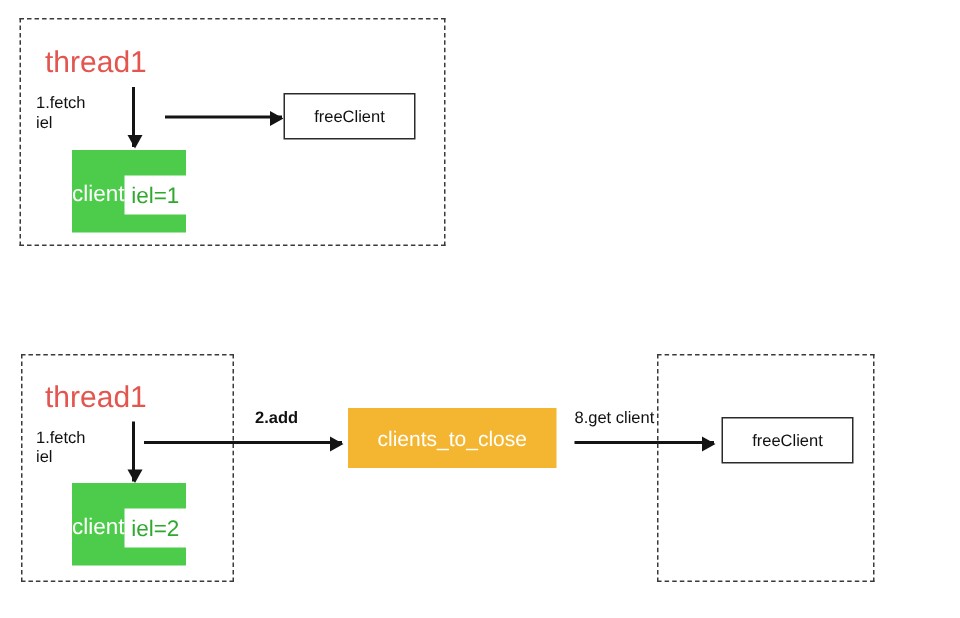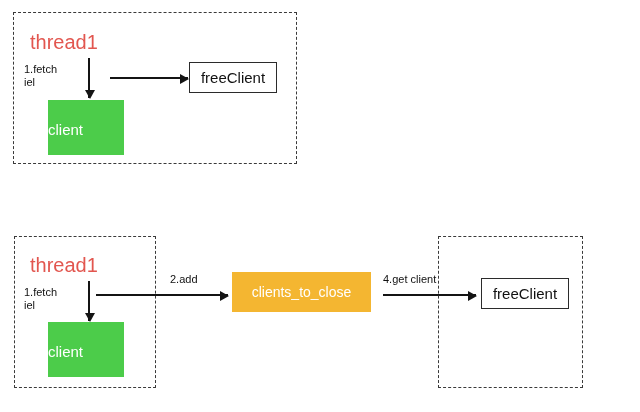--- a/index.html
+++ b/index.html
@@ -36,21 +36,21 @@
 
   
   .plain-box {
     position: absolute;
     border: 1.5px solid #2b2b2b;
     background: #ffffff;
     box-sizing: border-box;
     display: flex;
     align-items: center;
     justify-content: center;
-    font-size: 15px;
+    font-size: 11px;
     color: #111111;
     white-space: nowrap;
   }
 
   
   .client-box {
     position: absolute;
     background: #4ccc4a;
     box-sizing: border-box;
     display: flex;
@@ -150,46 +150,48 @@
   <div class="arrow-v" style="left:88px; top:58px; height:40px;"></div>
 
   <div class="arrow-h" style="left:110px; top:77px; width:78px;"></div>
 
   <div class="plain-box" style="left:189px; top:62px; width:88px; height:31px;">
     <span>freeClient</span>
   </div>
 
   <div class="client-box" style="left:48px; top:100px; width:76px; height:55px;">
     <span class="client-title">client</span>
+    <span class="client-inner">iel=1</span>
   </div>
 
   <div class="thread-box" style="left:14px; top:236px; width:142px; height:152px;"></div>
 
   <div class="thread-label" style="left:30px; top:255px;">thread1</div>
 
   <div class="step-label centered" style="left:24px; top:286px; width:50px;">1.fetch
 iel</div>
 
   <div class="arrow-v" style="left:88px; top:281px; height:40px;"></div>
 
   <div class="arrow-h" style="left:96px; top:294px; width:132px;"></div>
 
-  <div class="step-label" style="left:170px; top:273px;">2.add</div>
+  <div class="step-label" style="left:170px; top:273px;font-weight:bold;">2.add</div>
 
   <div class="client-box" style="left:48px; top:322px; width:76px; height:55px;">
     <span class="client-title">client</span>
+    <span class="client-inner">iel=2</span>
   </div>
 
   <div class="queue-box" style="left:232px; top:272px; width:139px; height:40px;">
     <span>clients_to_close</span>
   </div>
 
   <div class="arrow-h" style="left:383px; top:294px; width:93px;"></div>
 
-  <div class="step-label" style="left:383px; top:273px;">4.get client</div>
+  <div class="step-label" style="left:383px; top:273px;">8.get client</div>
 
   <div class="thread-box" style="left:438px; top:236px; width:145px; height:152px;"></div>
 
 
   <div class="plain-box" style="left:481px; top:278px; width:88px; height:31px;">
     <span>freeClient</span>
   </div>
 
 </div>
 

